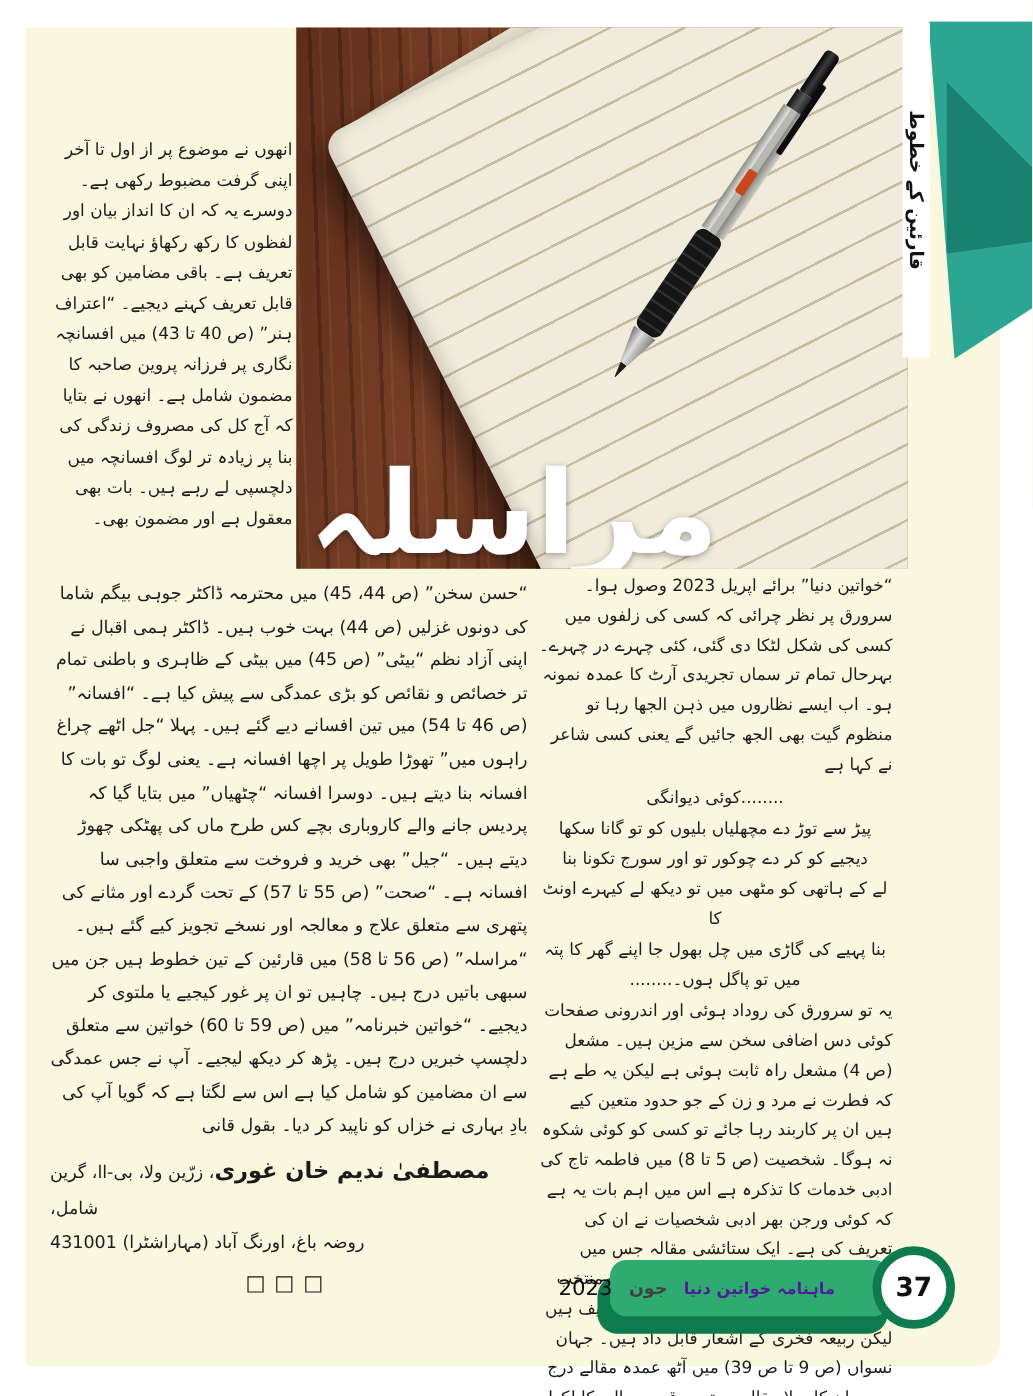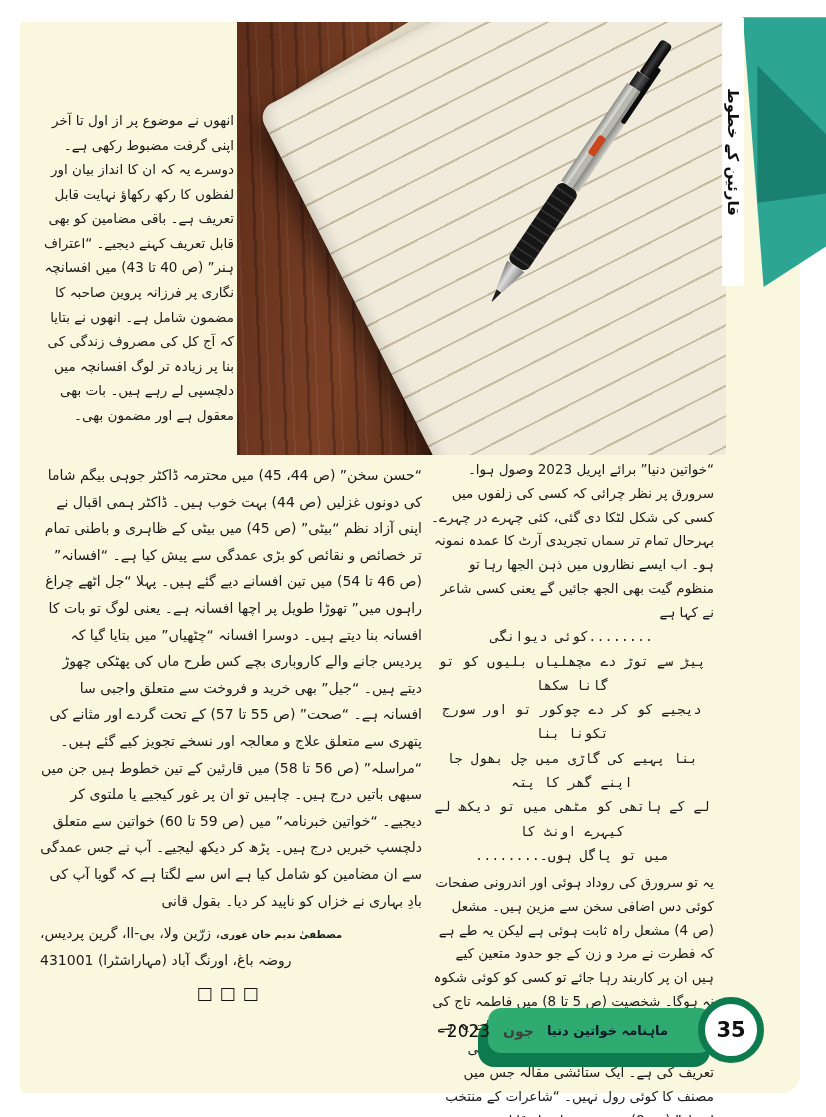--- a/index.html
+++ b/index.html
@@ -64,39 +64,39 @@
   }
   .ribbon-strip span{
     transform:rotate(90deg);white-space:nowrap;font-size:15px;font-weight:bold;
     color:#111;direction:rtl;letter-spacing:1px;
   }
   
   .urdu{direction:rtl;color:#1b1b1b;text-align:right;}
   .col-narrow{position:absolute;left:18px;top:86px;width:196px;font-size:13.5px;line-height:1.82;}
   .col-left{position:absolute;left:20px;top:440px;width:382px;font-size:14px;line-height:1.9;}
   .col-right{position:absolute;left:410px;top:436px;width:284px;font-size:13.5px;line-height:1.76;}
-  .poem{margin:2px 0;text-align:center;font-family:Liberation Mono, monospace;}
+  .poem{margin:2px 0;text-align:center;}
   .poem div{line-height:1.8;}
   .couplet{margin:6px 24px 2px 0;text-align:center;}
   .couplet div{line-height:1.85;}
   .sig-line{text-align:left;line-height:1.9;}
-  .sig-name{font-weight:bold;font-size:10px;}
+  .sig-name{font-weight:bold;font-size:18px;}
   .end-mark{text-align:center;font-size:17px;letter-spacing:7px;margin-top:4px;color:#111;}
   
   .footer{position:absolute;left:440px;top:975px;width:300px;height:96px;}
   .pill-shadow{
     position:absolute;left:18px;top:24px;width:232px;height:46px;
     background:#0e7b4f;border-radius:16px;
   }
   .pill{
     position:absolute;left:28px;top:11px;width:224px;height:45px;background:#2fab72;
     border-radius:13px;display:flex;align-items:center;direction:rtl;
     gap:13px;padding:0 44px 0 12px;box-sizing:border-box;
   }
-  .pill .mag{font-size:13px;color:#0f172a;font-weight:bold;white-space:nowrap;}
+  .pill .mag{font-size:13px;color:#4c1d95;font-weight:bold;white-space:nowrap;}
   .pill .month{font-size:14px;color:#404040;font-weight:bold;}
   .pill .year{font-size:17px;color:#0d0d0d;font-weight:normal;font-family:"DejaVu Sans",sans-serif;}
   .page-circle{
     position:absolute;left:238px;top:0;width:52px;height:52px;background:#ffffff;
     border:7px solid #0e7b4f;border-radius:50%;display:flex;align-items:center;justify-content:center;
     font-size:21px;font-weight:bold;color:#111;
   }
 </style>
 </head>
 <body>
@@ -111,56 +111,57 @@
       <div class="pen-neck"></div>
       <div class="pen-barrel">
         <div class="pen-ink"></div>
         <div class="pen-ink-band"></div>
       </div>
       <div class="pen-grip"></div>
       <div class="pen-cone"></div>
       <div class="pen-tip"></div>
       <div class="pen-clip"></div>
     </div>
+    <div class="hero-title">مراسلہ</div>
   </div>
 
   <div class="urdu col-narrow">انھوں نے موضوع پر از اول تا آخر اپنی گرفت مضبوط رکھی ہے۔ دوسرے یہ کہ ان کا انداز بیان اور لفظوں کا رکھ رکھاؤ نہایت قابل تعریف ہے۔ باقی مضامین کو بھی قابل تعریف کہنے دیجیے۔ “اعتراف ہنر” (ص 40 تا 43) میں افسانچہ نگاری پر فرزانہ پروین صاحبہ کا مضمون شامل ہے۔ انھوں نے بتایا کہ آج کل کی مصروف زندگی کی بنا پر زیادہ تر لوگ افسانچہ میں دلچسپی لے رہے ہیں۔ بات بھی معقول ہے اور مضمون بھی۔</div>
 
   <div class="urdu col-left">
     <div>“حسن سخن” (ص 44، 45) میں محترمہ ڈاکٹر جوہی بیگم شاما کی دونوں غزلیں (ص 44) بہت خوب ہیں۔ ڈاکٹر ہمی اقبال نے اپنی آزاد نظم “بیٹی” (ص 45) میں بیٹی کے ظاہری و باطنی تمام تر خصائص و نقائص کو بڑی عمدگی سے پیش کیا ہے۔ “افسانہ” (ص 46 تا 54) میں تین افسانے دیے گئے ہیں۔ پہلا “جل اٹھے چراغ راہوں میں” تھوڑا طویل پر اچھا افسانہ ہے۔ یعنی لوگ تو بات کا افسانہ بنا دیتے ہیں۔ دوسرا افسانہ “چٹھیاں” میں بتایا گیا کہ پردیس جانے والے کاروباری بچے کس طرح ماں کی پھٹکی چھوڑ دیتے ہیں۔ “جیل” بھی خرید و فروخت سے متعلق واجبی سا افسانہ ہے۔ “صحت” (ص 55 تا 57) کے تحت گردے اور مثانے کی پتھری سے متعلق علاج و معالجہ اور نسخے تجویز کیے گئے ہیں۔ “مراسلہ” (ص 56 تا 58) میں قارئین کے تین خطوط ہیں جن میں سبھی باتیں درج ہیں۔ چاہیں تو ان پر غور کیجیے یا ملتوی کر دیجیے۔ “خواتین خبرنامہ” میں (ص 59 تا 60) خواتین سے متعلق دلچسپ خبریں درج ہیں۔ پڑھ کر دیکھ لیجیے۔ آپ نے جس عمدگی سے ان مضامین کو شامل کیا ہے اس سے لگتا ہے کہ گویا آپ کی بادِ بہاری نے خزاں کو ناپید کر دیا۔ بقول قانی</div>
     <div class="couplet">
       </div>
     <div class="sig-line">
-      <span class="sig-name">مصطفیٰ ندیم خان غوری</span><span>، زرّین ولا، بی-اا، گرین پردیس،</span>
+      <span class="sig-name">مصطفیٰ ندیم خان غوری</span><span>، زرّین ولا، بی-اا، گرین شامل،</span>
     </div>
     <div class="sig-line" style="text-align:left;">روضہ باغ، اورنگ آباد (مہاراشٹرا) 431001</div>
     <div class="end-mark">□□□</div>
   </div>
 
   <div class="urdu col-right">
     <div>“خواتین دنیا” برائے اپریل 2023 وصول ہوا۔ سرورق پر نظر چرائی کہ کسی کی زلفوں میں کسی کی شکل لٹکا دی گئی، کئی چہرے در چہرے۔ بہرحال تمام تر سماں تجریدی آرٹ کا عمدہ نمونہ ہو۔ اب ایسے نظاروں میں ذہن الجھا رہا تو منظوم گیت بھی الجھ جائیں گے یعنی کسی شاعر نے کہا ہے</div>
     <div class="poem">
         <div>........کوئی دیوانگی</div>
         <div>پیڑ سے توڑ دے مچھلیاں بلیوں کو تو گانا سکھا</div>
         <div>دیجیے کو کر دے چوکور تو اور سورج تکونا بنا</div>
+        <div>لے کے ہاتھی کو مٹھی میں تو دیکھ لے کیہرے اونٹ کا</div>
         <div>بنا پہیے کی گاڑی میں چل بھول جا اپنے گھر کا پتہ</div>
-        <div>لے کے ہاتھی کو مٹھی میں تو دیکھ لے کیہرے اونٹ کا</div>
         <div>میں تو پاگل ہوں۔........</div>
       </div>
     <div>یہ تو سرورق کی روداد ہوئی اور اندرونی صفحات کوئی دس اضافی سخن سے مزین ہیں۔ مشعل (ص 4) مشعل راہ ثابت ہوئی ہے لیکن یہ طے ہے کہ فطرت نے مرد و زن کے جو حدود متعین کیے ہیں ان پر کاربند رہا جائے تو کسی کو کوئی شکوہ نہ ہوگا۔ شخصیت (ص 5 تا 8) میں فاطمہ تاج کی ادبی خدمات کا تذکرہ ہے اس میں اہم بات یہ ہے کہ کوئی ورجن بھر ادبی شخصیات نے ان کی تعریف کی ہے۔ ایک ستائشی مقالہ جس میں مصنف کا کوئی رول نہیں۔ “شاعرات کے منتخب اشعار” (ص 8) میں سبھی اشعار قابل تعریف ہیں لیکن ربیعہ فخری کے اشعار قابل داد ہیں۔ جہان نسواں (ص 9 تا ص 39) میں آٹھ عمدہ مقالے درج ہیں۔ ان کا پہلا مقالہ محترمہ قمر جمالی کا لکھا ہوا ہے۔</div>
   </div>
 
   <div class="footer">
     <div class="pill-shadow"></div>
     <div class="pill">
       <span class="mag">ماہنامہ خواتین دنیا</span>
       <span class="month urdu">جون</span>
       <span class="year" dir="ltr">2023</span>
     </div>
-    <div class="page-circle">35</div>
+    <div class="page-circle">37</div>
   </div>
 
 </div>
 
 <div class="ribbon">
   <div class="ribbon-teal"></div>
   <div class="ribbon-fold"></div>
   <div class="ribbon-strip">
     <span>قارئین کے خطوط</span>
   </div>

